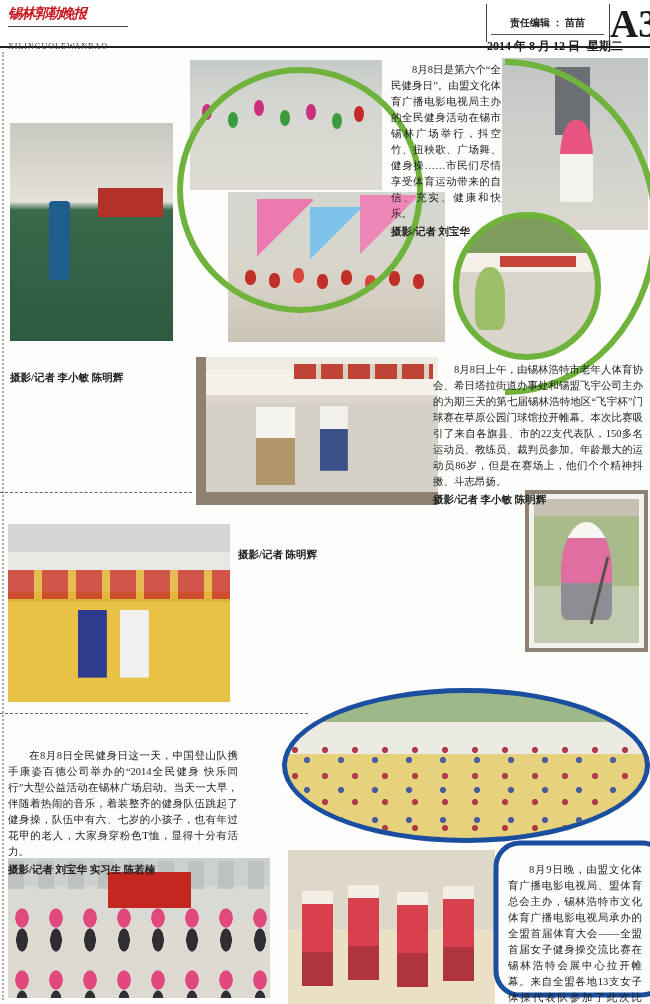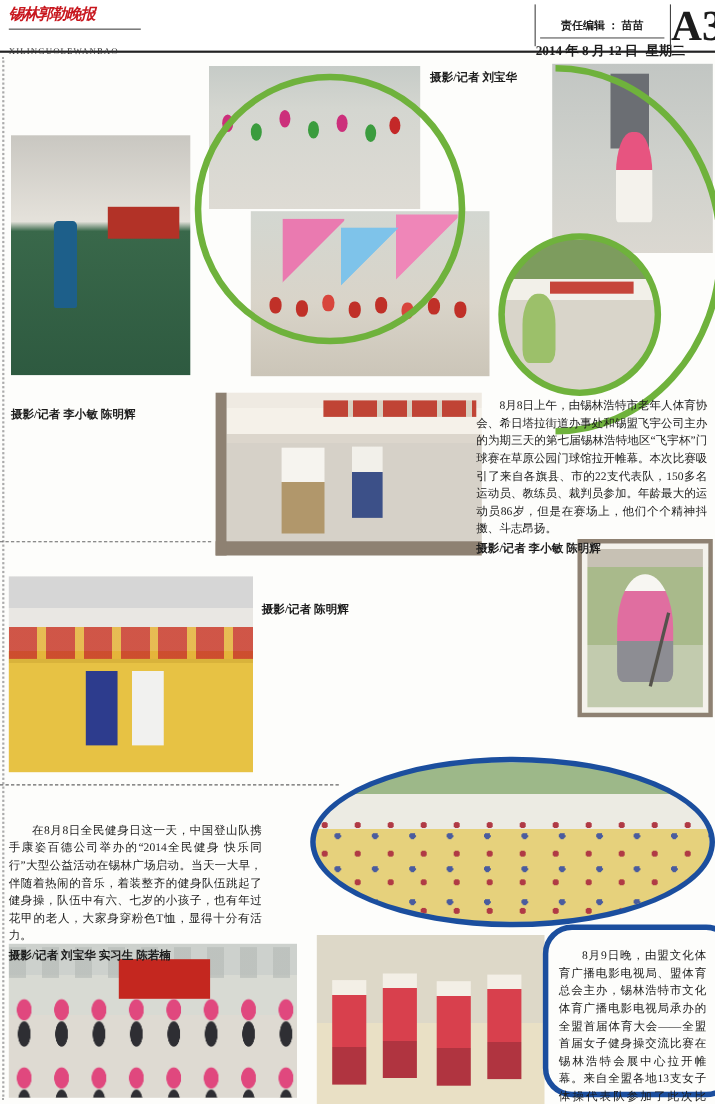--- a/index.html
+++ b/index.html
@@ -130,20 +130,21 @@
   </div>
   <div class="ph ph-reddance" style="left:288px;top:850px;width:207px;height:154px;"></div>
 
   <svg class="deco" viewBox="0 0 650 1004">
     <circle cx="300" cy="190" r="120" fill="none" stroke="#6fb23c" stroke-width="6"></circle>
     <path d="M 505 62 A 150 165 0 0 1 505 392" fill="none" stroke="#6fb23c" stroke-width="6"></path>
     <rect x="496" y="843" width="170" height="152" rx="24" fill="none" stroke="#1b4e9e" stroke-width="5"></rect>
   </svg>
 
   <section class="article" style="left:391px;top:62px;width:110px;">
+    <p>8月8日是第六个“全民健身日”。由盟文化体育广播电影电视局主办的全民健身活动在锡市锡林广场举行，抖空竹、扭秧歌、广场舞、健身操……市民们尽情享受体育运动带来的自信、充实、健康和快乐。</p>
     <div class="byline">摄影/记者 刘宝华</div>
   </section>
 
   <section class="article" style="left:10px;top:368px;width:181px;">
     <div class="byline">摄影/记者 李小敏 陈明辉</div>
   </section>
 
   <section class="article" style="left:433px;top:362px;width:210px;">
     <p>8月8日上午，由锡林浩特市老年人体育协会、希日塔拉街道办事处和锡盟飞宇公司主办的为期三天的第七届锡林浩特地区“飞宇杯”门球赛在草原公园门球馆拉开帷幕。本次比赛吸引了来自各旗县、市的22支代表队，150多名运动员、教练员、裁判员参加。年龄最大的运动员86岁，但是在赛场上，他们个个精神抖擞、斗志昂扬。</p>
     <div class="byline">摄影/记者 李小敏 陈明辉</div>

